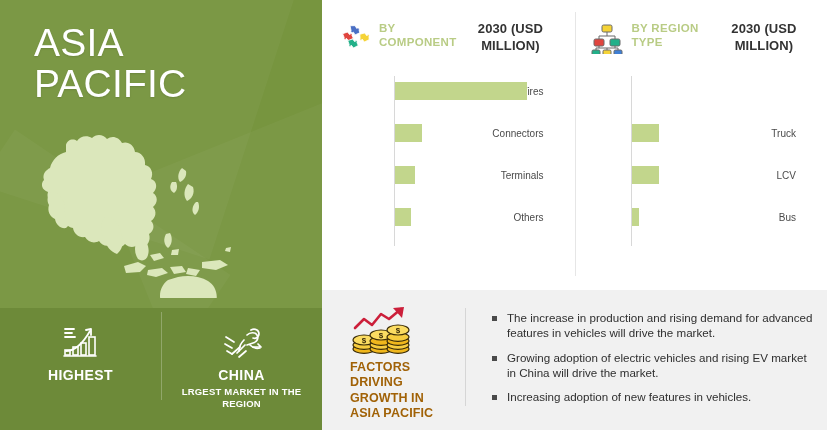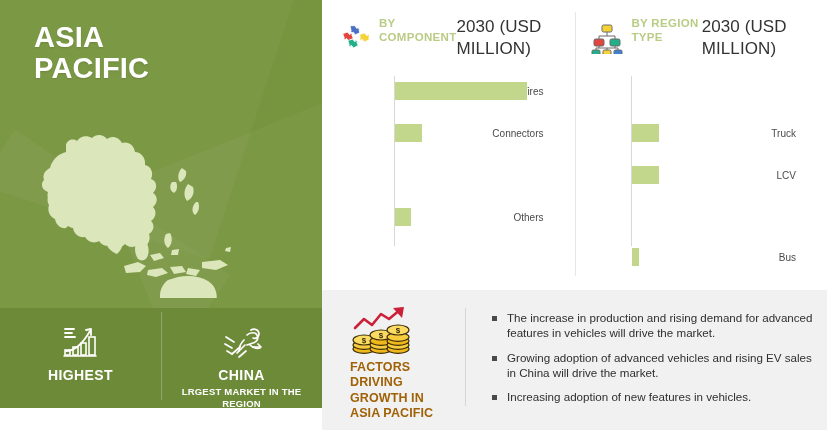--- a/index.html
+++ b/index.html
@@ -54,41 +54,41 @@
     left: -80px; top: 180px;
     width: 260px; height: 260px;
     transform: rotate(34deg);
     background: rgba(255,255,255,0.03);
   }
   .region-title {
     position: absolute;
     left: 34px;
     top: 22px;
     color: #ffffff;
-    font-size: 29px;
-    font-weight: bold;
+    font-size: 39px;
+    font-weight: normal;
     line-height: 1.06;
     letter-spacing: 0.2px;
     font-stretch: condensed;
     white-space: pre-line;
     text-shadow: 0 1px 2px rgba(0,0,0,0.12);
   }
   .map-art {
     position: absolute;
     left: 30px;
     top: 98px;
     width: 268px;
     height: 200px;
   }
 
   .stats-panel {
     position: absolute;
     left: 0; top: 308px;
     width: 322px;
-    height: 100px;
+    height: 122px;
     background: #6d8a39;
     display: flex;
     align-items: flex-start;
   }
   .stat-block {
     flex: 1 1 50%;
     padding-top: 14px;
     text-align: center;
     color: #ffffff;
     position: relative;
@@ -174,26 +174,27 @@
   }
   .chart-head-title {
     font-size: 11.5px;
     font-weight: bold;
     color: #b9cc85;
     letter-spacing: 0.3px;
     font-stretch: condensed;
     line-height: 1.25;
   }
   .chart-head-sub {
-    font-size: 17px;
-    font-weight: normal;
+    font-size: 13px;
+    font-weight: bold;
     color: #333333;
     letter-spacing: 0.1px;
     font-stretch: condensed;
     line-height: 1.3;
+    text-align: center;
   }
 
   .plot {
     position: relative;
     margin-top: 16px;
     height: 162px;
   }
   .plot .axis-line {
     position: absolute;
     top: 0;
@@ -453,20 +454,24 @@
           <div class="bar-row" style="top:6px;">
             <div class="bar-label" style="width:62px;">Wires</div>
             <div class="bar" style="left:63px;width:132px;"></div>
           </div>
 
           <div class="bar-row" style="top:48px;">
             <div class="bar-label" style="width:62px;">Connectors</div>
             <div class="bar" style="left:63px;width:27px;"></div>
           </div>
 
+          <div class="bar-row" style="top:90px;">
+            <div class="bar-label" style="width:62px;">Terminals</div>
+            <div class="bar" style="left:63px;width:20px;"></div>
+          </div>
 
           <div class="bar-row" style="top:132px;">
             <div class="bar-label" style="width:62px;">Others</div>
             <div class="bar" style="left:63px;width:16px;"></div>
           </div>
         </div>
       </div>
 
       <div class="chart-panel">
         <div class="chart-head">
@@ -507,21 +512,21 @@
           <div class="bar-row" style="top:48px;">
             <div class="bar-label" style="width:46px;">Truck</div>
             <div class="bar" style="left:47px;width:27px;"></div>
           </div>
 
           <div class="bar-row" style="top:90px;">
             <div class="bar-label" style="width:46px;">LCV</div>
             <div class="bar" style="left:47px;width:27px;"></div>
           </div>
 
-          <div class="bar-row" style="top:132px;margin-top:40px;">
+          <div class="bar-row" style="top:132px;">
             <div class="bar-label" style="width:46px;">Bus</div>
             <div class="bar" style="left:47px;width:7px;"></div>
           </div>
         </div>
       </div>
 
     </div>
 
     <div class="drivers-panel">
 
@@ -563,21 +568,21 @@
 ASIA PACIFIC</div>
       </div>
 
       <div class="drivers-right">
         <div class="bullet-item">
           <span class="bullet-mark"></span>
           <span class="bullet-text">The increase in production and rising demand for advanced features in vehicles will drive the market.</span>
         </div>
         <div class="bullet-item">
           <span class="bullet-mark"></span>
-          <span class="bullet-text">Growing adoption of advanced vehicles and rising EV sales in China will drive the market.</span>
+          <span class="bullet-text">Growing adoption of electric vehicles and rising EV market in China will drive the market.</span>
         </div>
         <div class="bullet-item">
           <span class="bullet-mark"></span>
           <span class="bullet-text">Increasing adoption of new features in vehicles.</span>
         </div>
       </div>
 
     </div>
   </div>
 </div>

